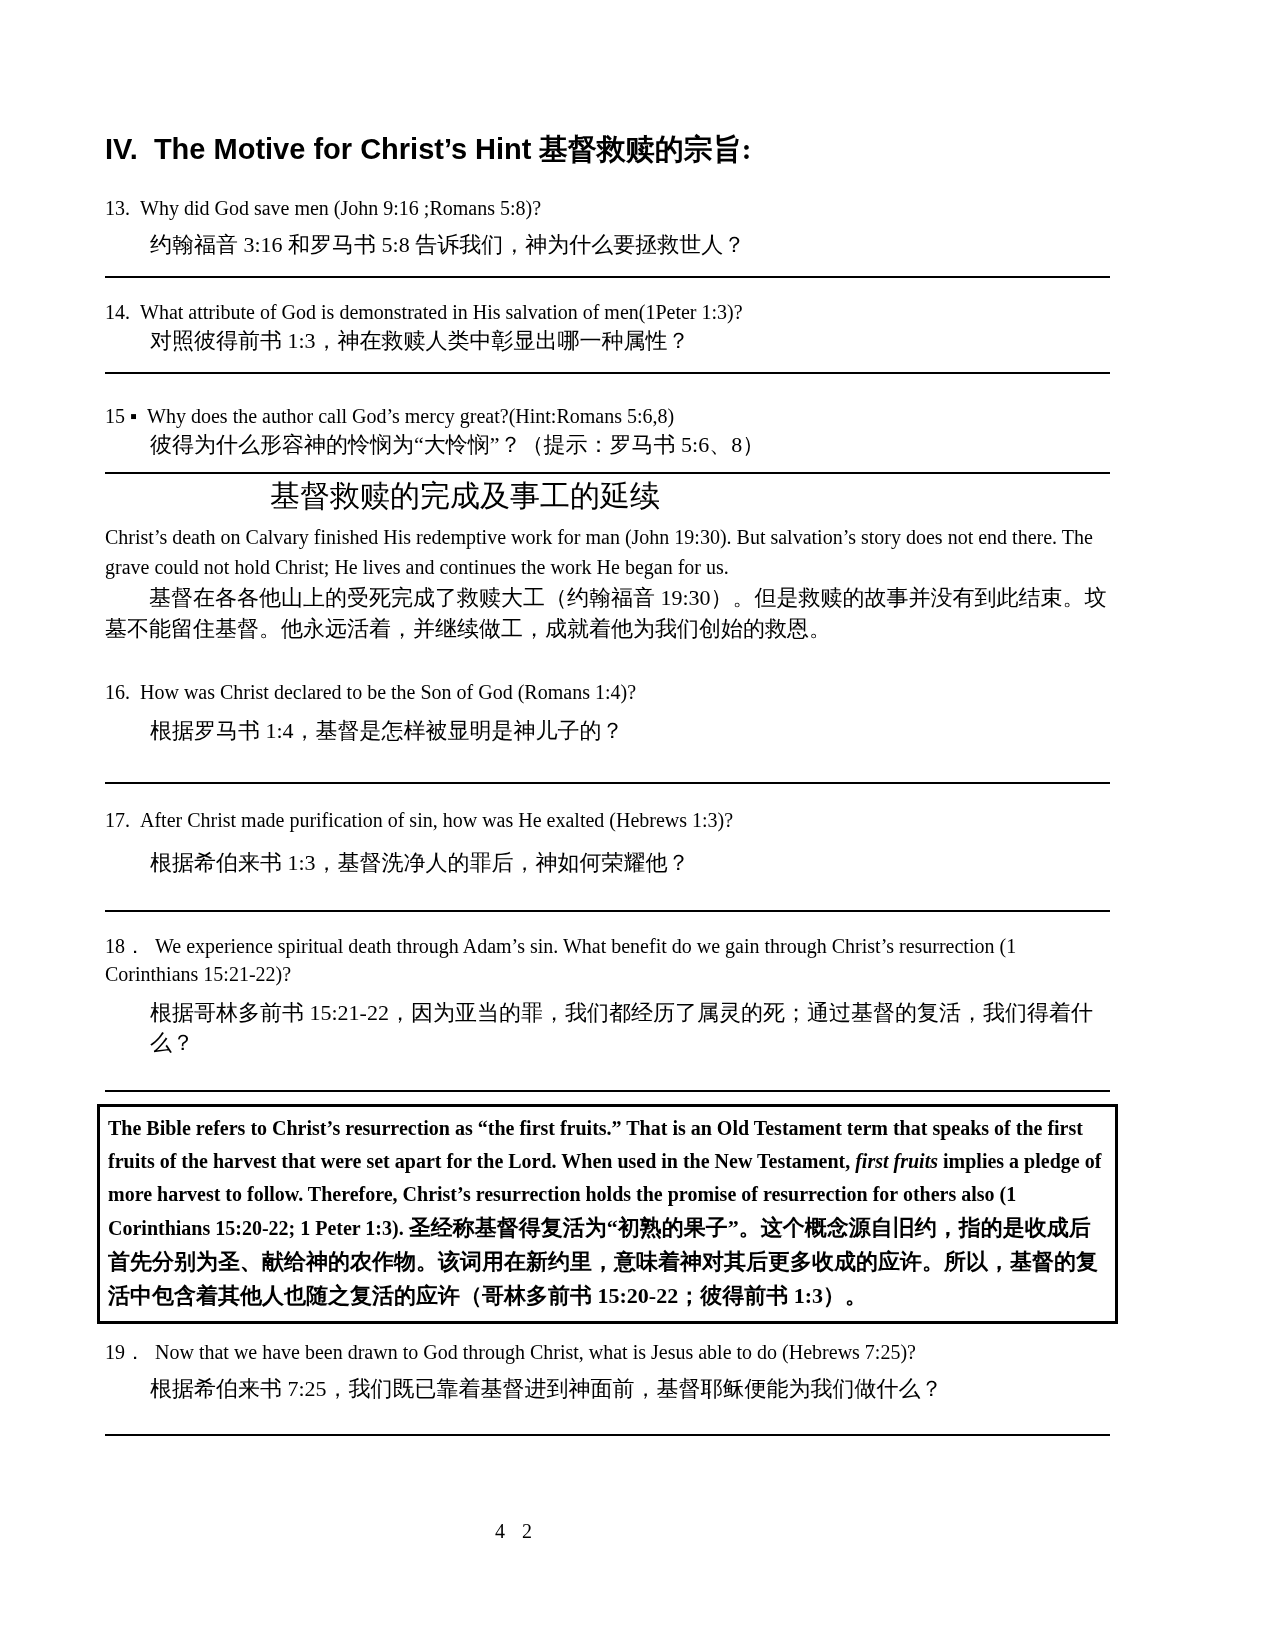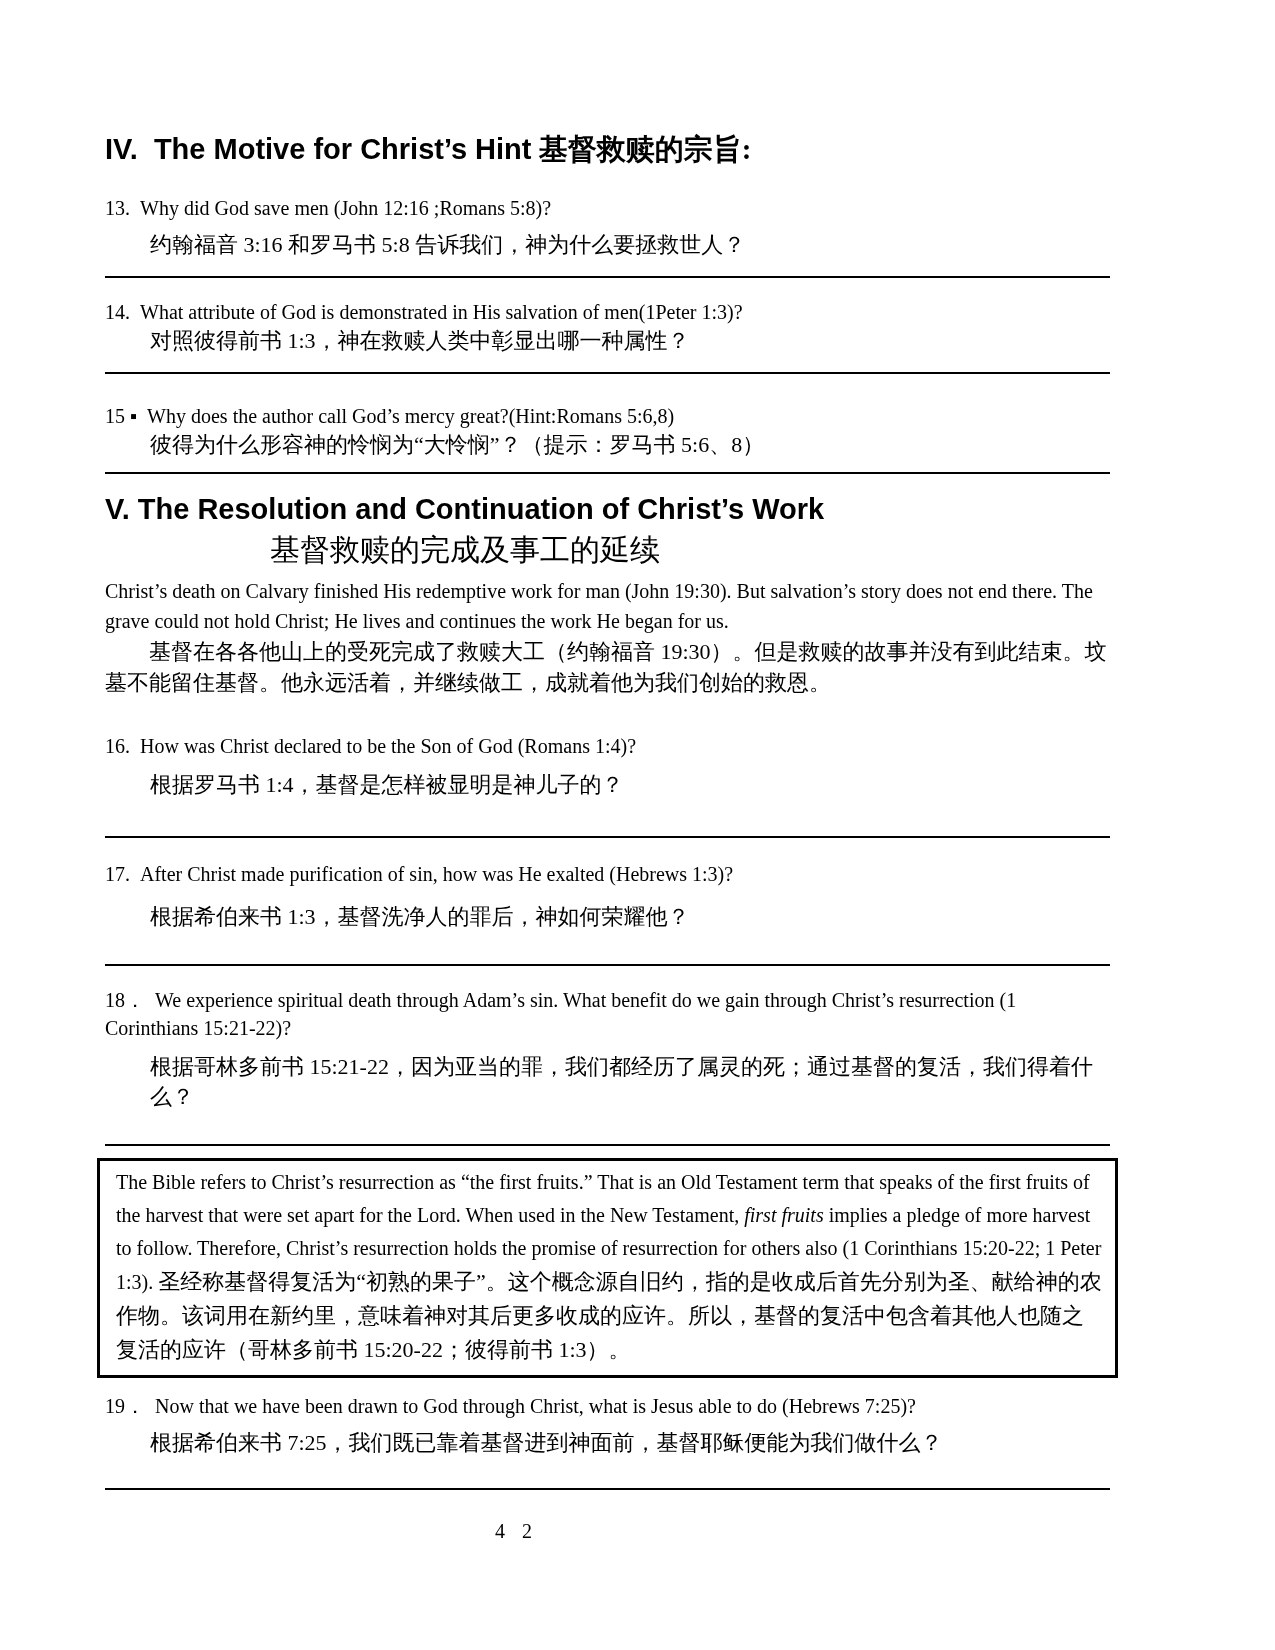--- a/index.html
+++ b/index.html
@@ -45,23 +45,24 @@
     line-height: 40px;
     width: 720px;
     text-align: center;
     margin: 2px 0 0 0;
   }
   .para-en { font-size: 20px; line-height: 30px; margin: 6px 0 0 0; }
   .para-zh { font-size: 22px; line-height: 31px; margin: 0; text-indent: 44px; }
   .note-box {
     border: 3px solid #000;
     margin: 12px -8px 0 -8px;
-    padding: 5px 12px 8px 16px;
+    padding: 5px 12px 8px 8px;
     font-size: 20px;
     line-height: 33px;
+    font-weight: bold;
   }
   .note-box .zh-inline { font-size: 22px; }
   .italic { font-style: italic; }
   .footer {
     width: 1033px;
     text-align: center;
     font-size: 20px;
     letter-spacing: 6px;
     position: absolute;
     top: 1520px;
@@ -89,33 +90,32 @@
   .mt-q19zh { margin-top: 8px; }
   .mt-line7 { margin-top: 30px; }
 </style>
 </head>
 <body>
 
 <div class="page">
 
   <h1 class="h-main"><span>IV.  The Motive for Christ’s Hint</span><span class="h-zh"> 基督救赎的宗旨:</span></h1>
 
-  <p class="q-en mt-q13en"><span class="q-num">13.</span><span>Why did God save men (John 12:16 ;Romans 5:8)?</span></p>
+  <p class="q-en mt-q13en"><span class="q-num">13.</span><span>Why did God save men (John 9:16 ;Romans 5:8)?</span></p>
   <p class="q-zh mt-q13zh">约翰福音 3:16 和罗马书 5:8 告诉我们，神为什么要拯救世人？</p>
   <div class="answer-line mt-line1"></div>
 
   <p class="q-en mt-q14en"><span class="q-num">14.</span><span>What attribute of God is demonstrated in His salvation of men(1Peter 1:3)?</span></p>
   <p class="q-zh">对照彼得前书 1:3，神在救赎人类中彰显出哪一种属性？</p>
   <div class="answer-line mt-line2"></div>
 
   <p class="q-en mt-q15en"><span class="q-num">15 ▪</span><span>Why does the author call God’s mercy great?(Hint:Romans 5:6,8)</span></p>
   <p class="q-zh">彼得为什么形容神的怜悯为“大怜悯”？（提示：罗马书 5:6、8）</p>
   <div class="answer-line mt-line3"></div>
 
-  <h1 class="h-main mt-h2">V. The Resolution and Continuation of Christ’s Work</h1>
   <div class="subtitle-zh">基督救赎的完成及事工的延续</div>
 
   <p class="para-en">Christ’s death on Calvary finished His redemptive work for man (John 19:30). But salvation’s story does not end there. The grave could not hold Christ; He lives and continues the work He began for us.</p>
   <p class="para-zh">基督在各各他山上的受死完成了救赎大工（约翰福音 19:30）。但是救赎的故事并没有到此结束。坟墓不能留住基督。他永远活着，并继续做工，成就着他为我们创始的救恩。</p>
 
   <p class="q-en mt-q16en"><span class="q-num">16.</span><span>How was Christ declared to be the Son of God (Romans 1:4)?</span></p>
   <p class="q-zh mt-q16zh">根据罗马书 1:4，基督是怎样被显明是神儿子的？</p>
   <div class="answer-line mt-line4"></div>
 
   <p class="q-en mt-q17en"><span class="q-num">17.</span><span>After Christ made purification of sin, how was He exalted (Hebrews 1:3)?</span></p>

